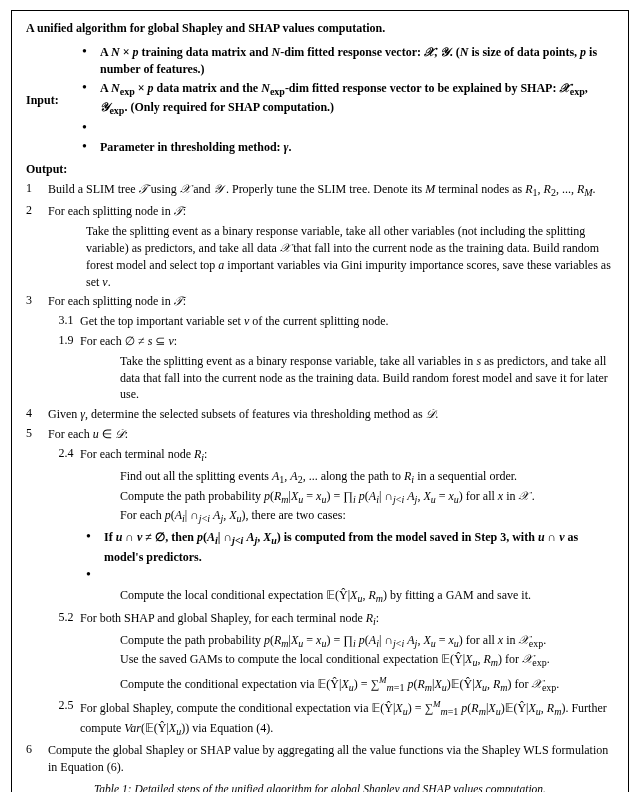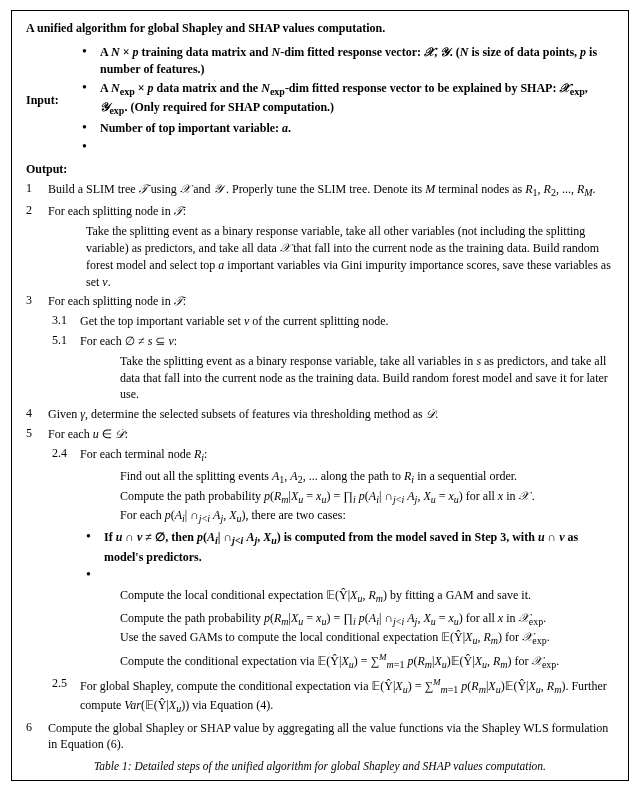--- a/index.html
+++ b/index.html
@@ -77,20 +77,21 @@
     }
     .substep-row {
       display: flex;
       align-items: flex-start;
       margin-bottom: 3px;
       padding-left: 26px;
     }
     .substep-num {
       min-width: 28px;
       flex-shrink: 0;
+      text-align: center;
     }
     .substep-content {
       flex: 1;
       line-height: 1.4;
     }
     .indented-block {
       padding-left: 60px;
       line-height: 1.4;
       margin-bottom: 3px;
     }
@@ -135,24 +136,24 @@
       <li>
         <span class="bullet">•</span>
         <span class="li-content">A <i>N</i> × <i>p</i> training data matrix and <i>N</i>-dim fitted response vector: <i>𝒳</i>, <i>𝒴</i>. (<i>N</i> is size of data points, <i>p</i> is number of features.)</span>
       </li>
       <li>
         <span class="bullet">•</span>
         <span class="li-content">A <i>N</i><sub>exp</sub> × <i>p</i> data matrix and the <i>N</i><sub>exp</sub>-dim fitted response vector to be explained by SHAP: <i>𝒳</i><sub>exp</sub>, <i>𝒴</i><sub>exp</sub>. (Only required for SHAP computation.)</span>
       </li>
       <li>
         <span class="bullet">•</span>
-        <span class="li-content">Number of top important variable: <i>a</i>.</span>
-      </li>
-      <li>
-        <span class="bullet">•</span>
+      </li>
+      <li>
+        <span class="bullet">•</span>
+        <span class="li-content">Parameter in thresholding method: <i>γ</i>.</span>
       </li>
     </ul>
   </div>
 
   <div class="input-output-row section">
     <span class="output-label">Output:</span>
   </div>
 
   <div class="step-row">
     <span class="step-num">1</span>
@@ -169,21 +170,21 @@
 
   <div class="step-row">
     <span class="step-num">3</span>
     <span class="step-content">For each splitting node in <i>𝒯</i>:</span>
   </div>
   <div class="substep-row">
     <span class="substep-num">3.1</span>
     <span class="substep-content">Get the top important variable set <i>v</i> of the current splitting node.</span>
   </div>
   <div class="substep-row">
-    <span class="substep-num">5.1</span>
+    <span class="substep-num">1.9</span>
     <span class="substep-content">For each ∅ ≠ <i>s</i> ⊆ <i>v</i>:</span>
   </div>
   <div class="indented-block-deep">
     Take the splitting event as a binary response variable, take all variables in <i>s</i> as predictors, and take all data that fall into the current node as the training data. Build random forest model and save it for later use.
   </div>
 
   <div class="step-row">
     <span class="step-num">4</span>
     <span class="step-content">Given <i>γ</i>, determine the selected subsets of features via thresholding method as <i>𝒟</i>.</span>
   </div>
@@ -208,20 +209,24 @@
       <span class="li-content">If <i>u</i> ∩ <i>v</i> ≠ ∅, then <i>p</i>(<i>A</i><sub><i>i</i></sub>| ∩<sub><i>j</i>&lt;<i>i</i></sub> <i>A</i><sub><i>j</i></sub>, <i>X</i><sub><i>u</i></sub>) is computed from the model saved in Step 3, with <i>u</i> ∩ <i>v</i> as model's predictors.</span>
     </li>
     <li>
       <span class="bullet">•</span>
     </li>
   </ul>
   <div class="indented-block-deep">
     Compute the local conditional expectation 𝔼(Ŷ|<i>X</i><sub><i>u</i></sub>, <i>R</i><sub><i>m</i></sub>) by fitting a GAM and save it.
   </div>
 
+  <div class="substep-row">
+    <span class="substep-num">5.2</span>
+    <span class="substep-content">For both SHAP and global Shapley, for each terminal node <i>R</i><sub><i>i</i></sub>:</span>
+  </div>
   <div class="indented-block-deep">
     Compute the path probability <i>p</i>(<i>R</i><sub><i>m</i></sub>|<i>X</i><sub><i>u</i></sub> = <i>x</i><sub><i>u</i></sub>) = ∏<sub><i>i</i></sub> <i>p</i>(<i>A</i><sub><i>i</i></sub>| ∩<sub><i>j</i>&lt;<i>i</i></sub> <i>A</i><sub><i>j</i></sub>, <i>X</i><sub><i>u</i></sub> = <i>x</i><sub><i>u</i></sub>) for all <i>x</i> in <i>𝒳</i><sub>exp</sub>.<br>
     Use the saved GAMs to compute the local conditional expectation 𝔼(Ŷ|<i>X</i><sub><i>u</i></sub>, <i>R</i><sub><i>m</i></sub>) for <i>𝒳</i><sub>exp</sub>.
   </div>
   <div class="indented-block-deep">
     Compute the conditional expectation via 𝔼(Ŷ|<i>X</i><sub><i>u</i></sub>) = ∑<sup><i>M</i></sup><sub><i>m</i>=1</sub> <i>p</i>(<i>R</i><sub><i>m</i></sub>|<i>X</i><sub><i>u</i></sub>)𝔼(Ŷ|<i>X</i><sub><i>u</i></sub>, <i>R</i><sub><i>m</i></sub>) for <i>𝒳</i><sub>exp</sub>.
   </div>
 
   <div class="substep-row">
     <span class="substep-num">2.5</span>

